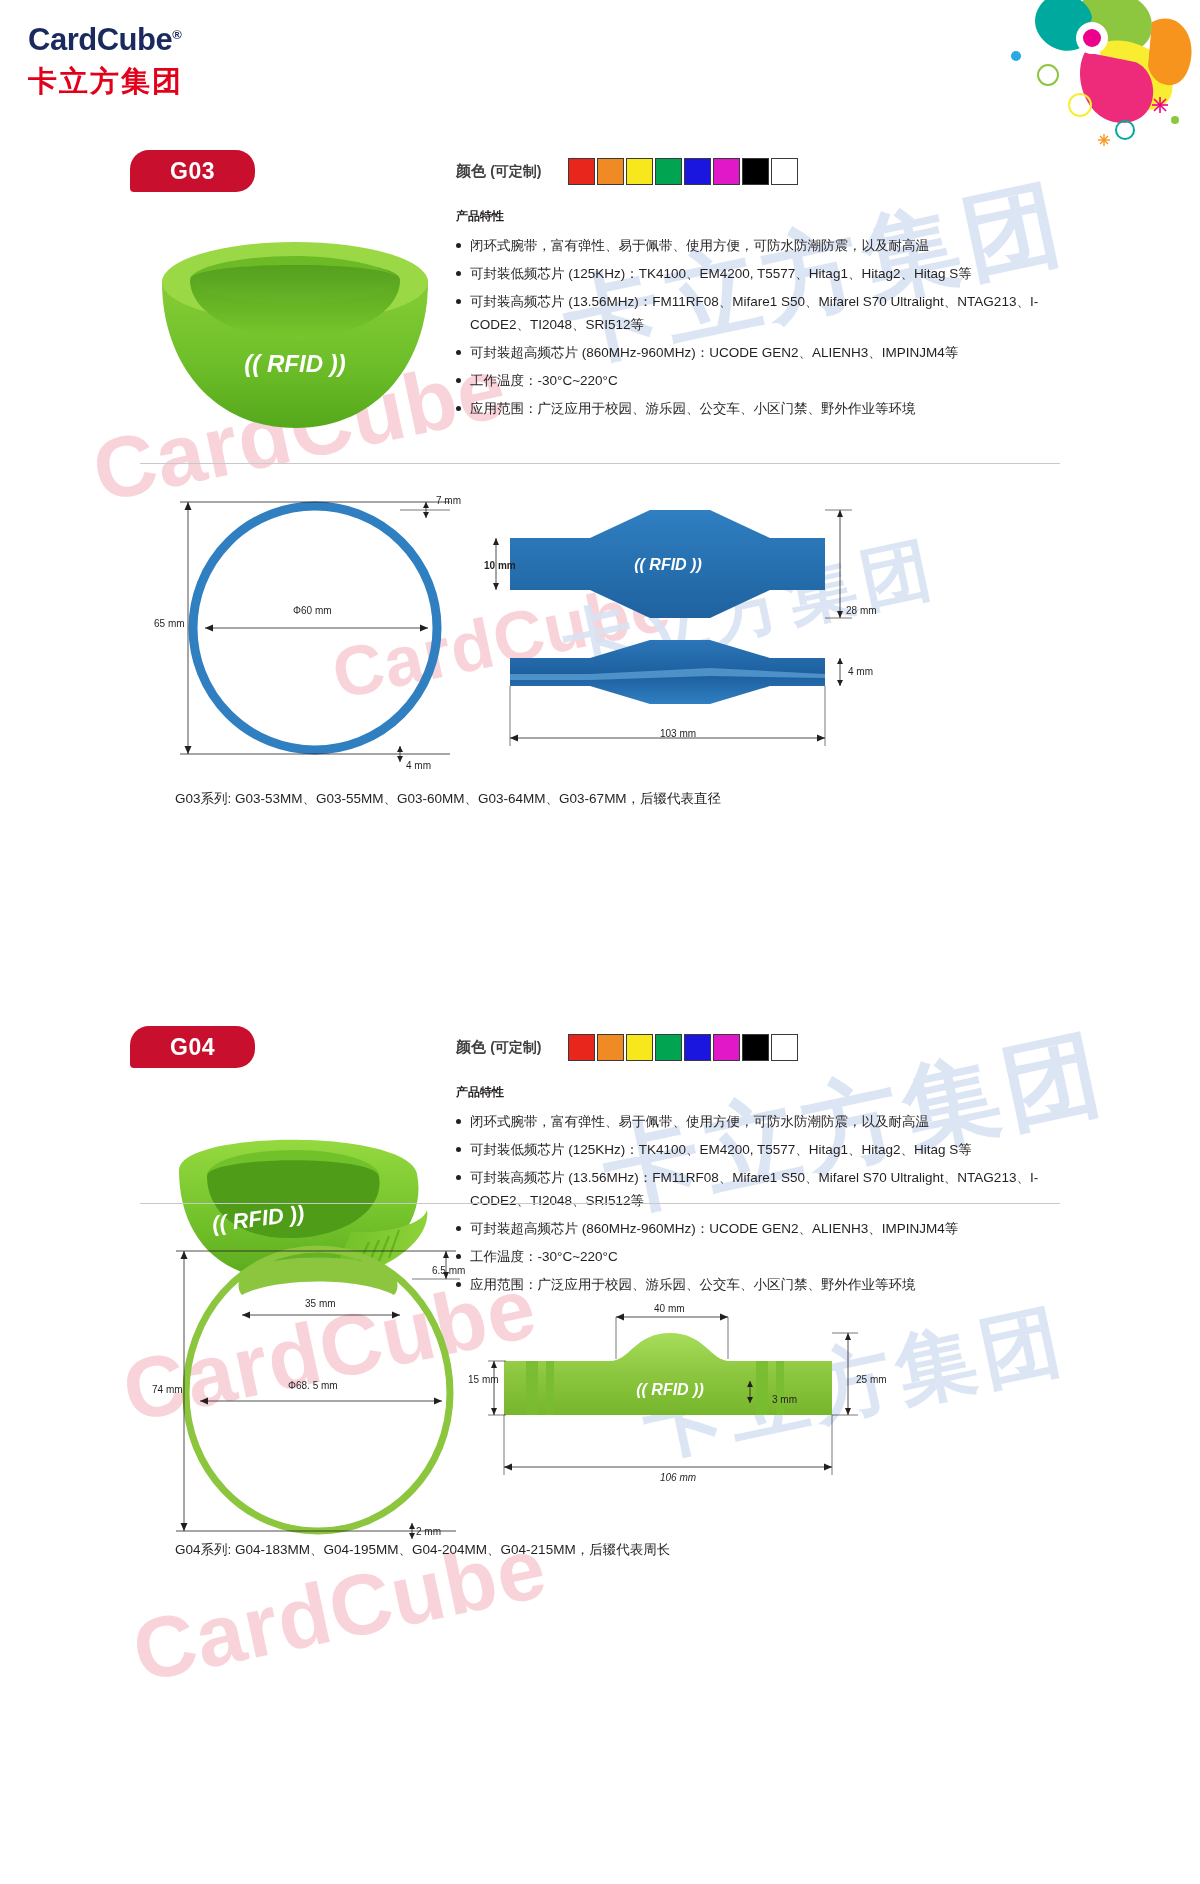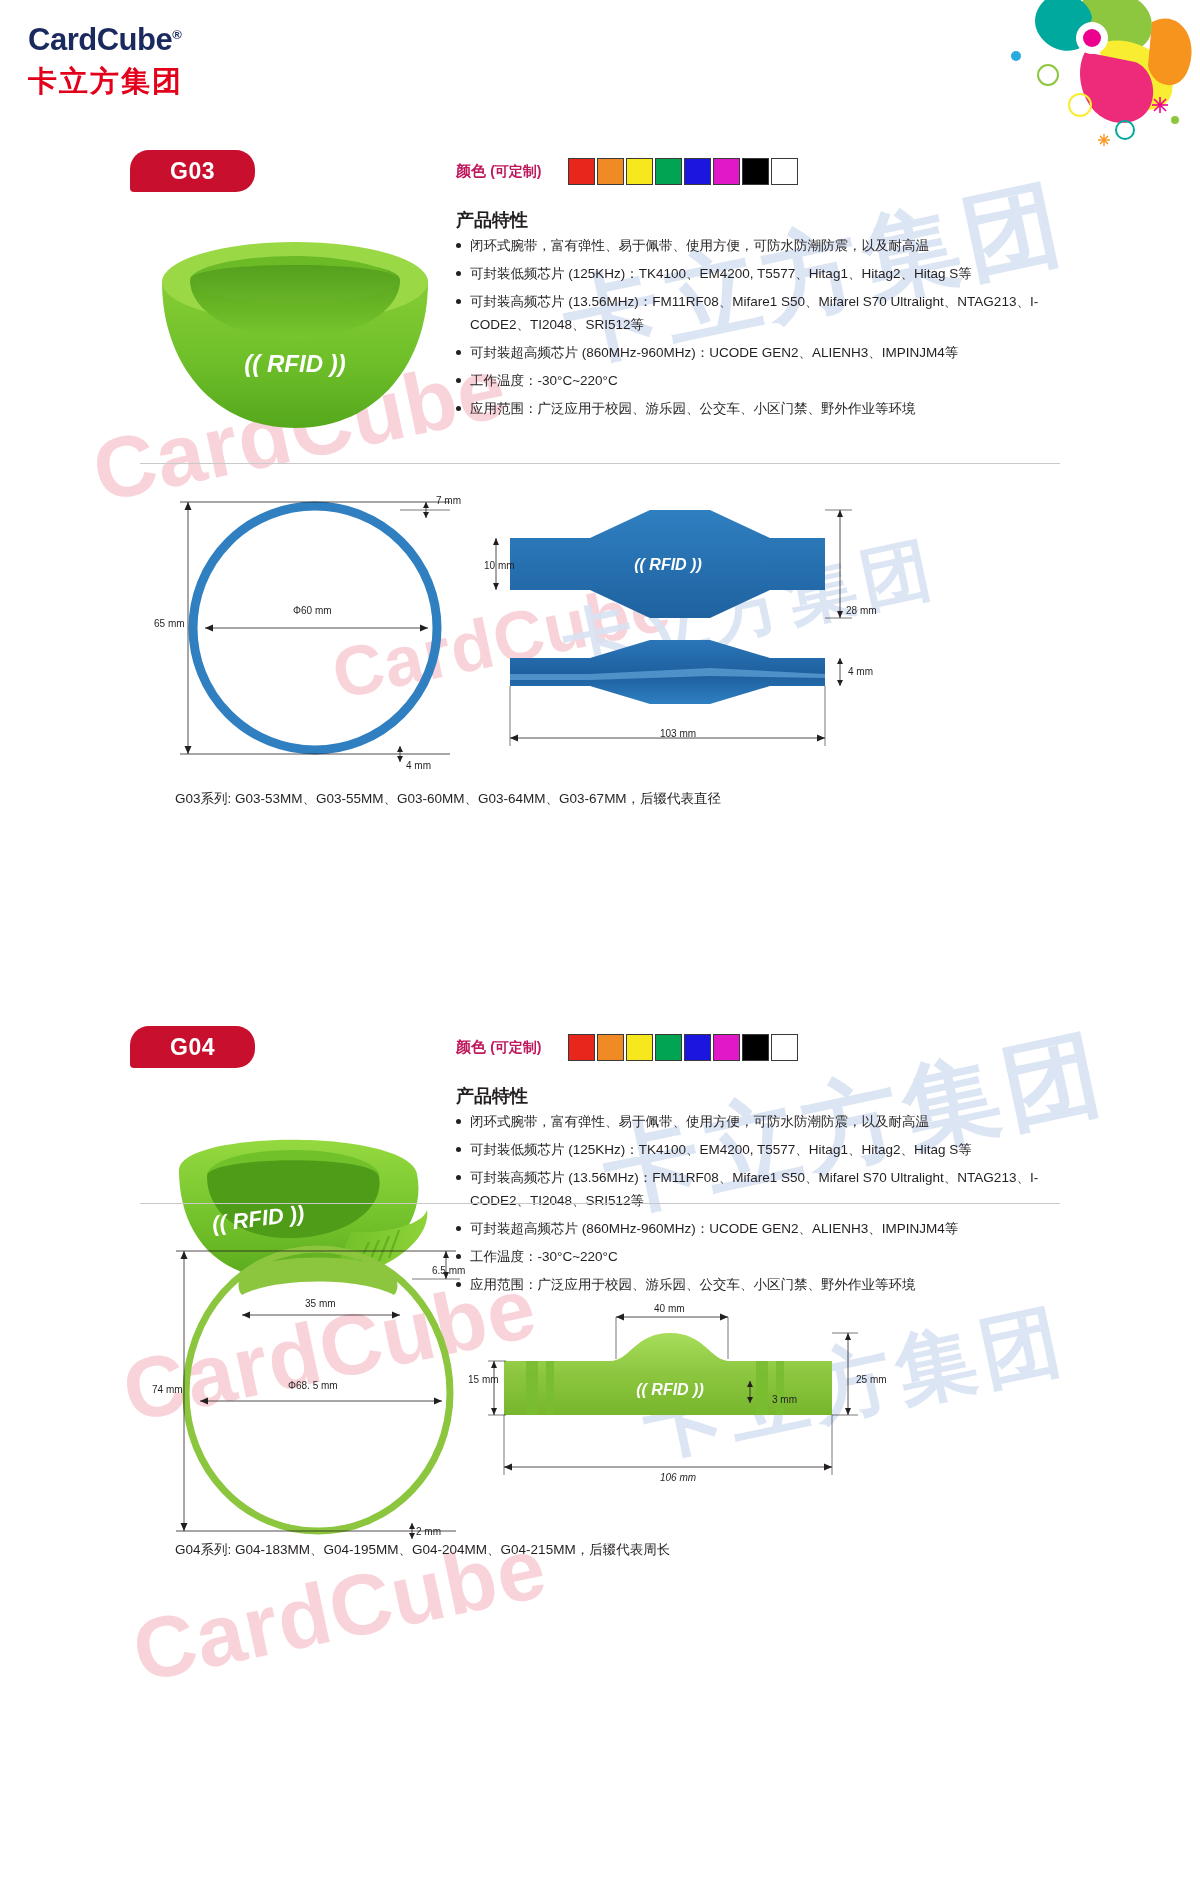--- a/index.html
+++ b/index.html
@@ -96,36 +96,36 @@
   .colorrow {
     position: absolute;
     left: 456px;
     top: 8px;
     display: flex;
     align-items: center;
   }
   .colorrow .lab {
     font-size: 15px;
     font-weight: bold;
-    color: #be185d;
+    color: #404040;
     margin-right: 26px;
   }
   .colorrow .lab .sub { font-weight: bold; font-size: 14px; }
   .swatches { display: flex; }
   .sw {
     width: 27px; height: 27px;
     margin-right: 2px;
     border: 1px solid #3a3a3a;
   }
 
   .spec-title {
     position: absolute;
     left: 456px;
     top: 58px;
-    font-size: 18px;
+    font-size: 12px;
     font-weight: bold;
   }
   .features {
     position: absolute;
     left: 456px;
     top: 84px;
     width: 640px;
     margin: 0;
     padding: 0;
     list-style: none;
@@ -340,21 +340,21 @@
       <path d="M360 168 l-3 6 h6 z" fill="#231f20" stroke="none"></path>
       <path d="M360 196 l-3 -6 h6 z" fill="#231f20" stroke="none"></path>
 
       <line x1="30" y1="248" x2="345" y2="248"></line>
       <path d="M30 248 l8 -3.5 v7 z" fill="#231f20" stroke="none"></path>
       <path d="M345 248 l-8 -3.5 v7 z" fill="#231f20" stroke="none"></path>
       <line x1="30" y1="196" x2="30" y2="256" stroke-width="0.6"></line>
       <line x1="345" y1="196" x2="345" y2="256" stroke-width="0.6"></line>
     </g>
   </svg>
-  <div class="dim-label" style="left:484px; top:410px;">10 mm</div>
+  <div class="dim-label" style="left:484px; top:410px;font-weight:bold;">10 mm</div>
   <div class="dim-label" style="left:846px; top:408px;margin-top:47px;">28 mm</div>
   <div class="dim-label" style="left:848px; top:516px;">4 mm</div>
   <div class="dim-label" style="left:660px; top:578px;">103 mm</div>
 
   <div class="caption" style="left:175px; top:640px;text-align:right;">G03系列: G03-53MM、G03-55MM、G03-60MM、G03-64MM、G03-67MM，后辍代表直径</div>
 </div>
 
 <div class="section sec2">
 
   <div class="badge">G04</div>

